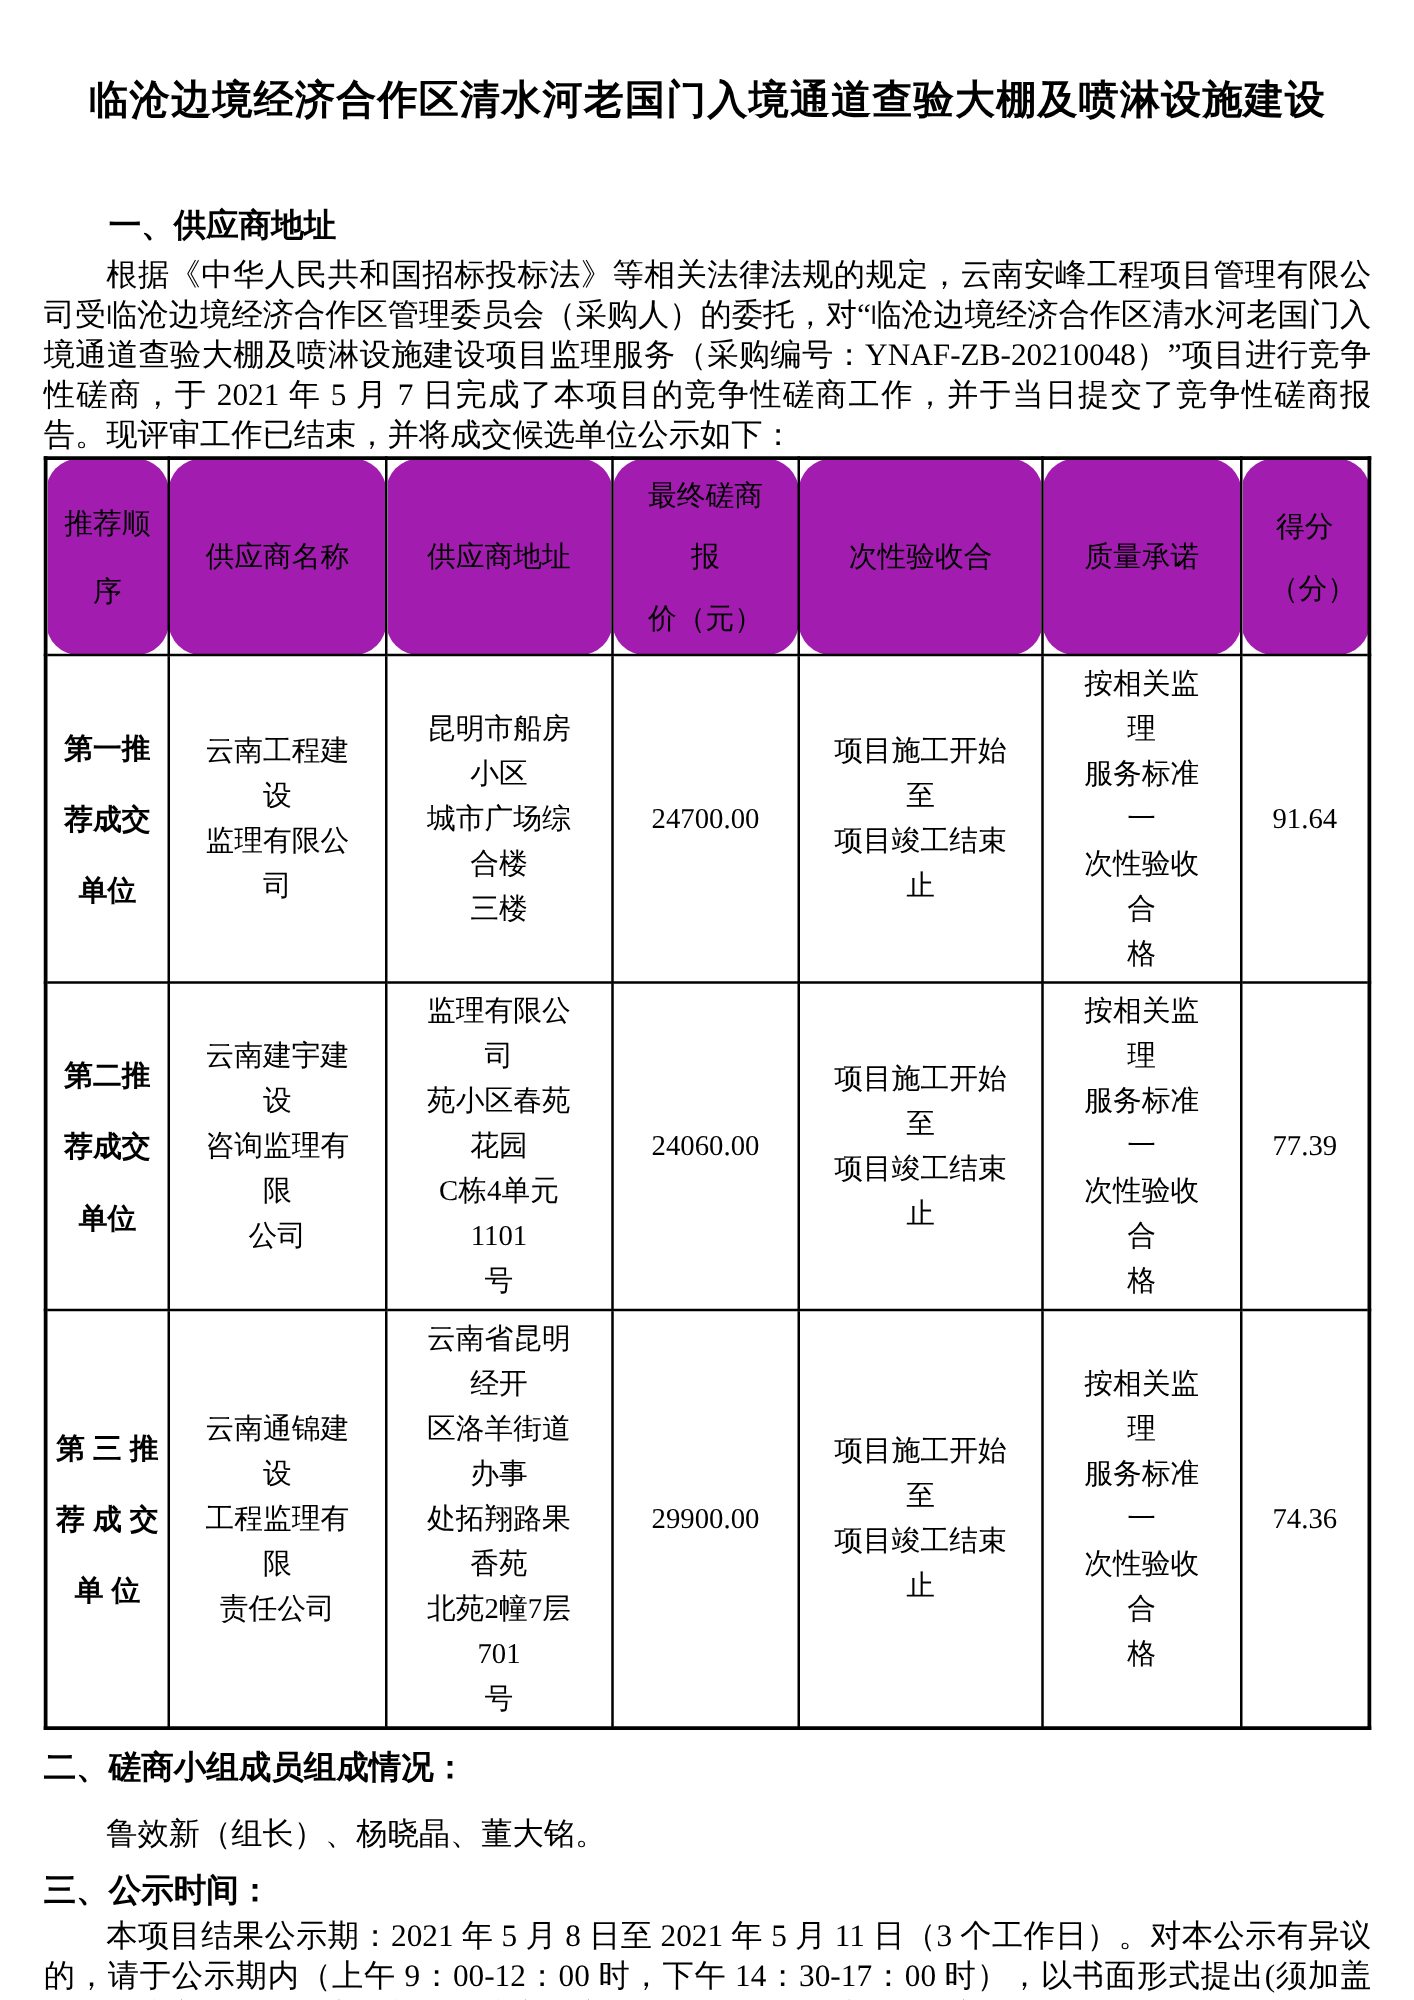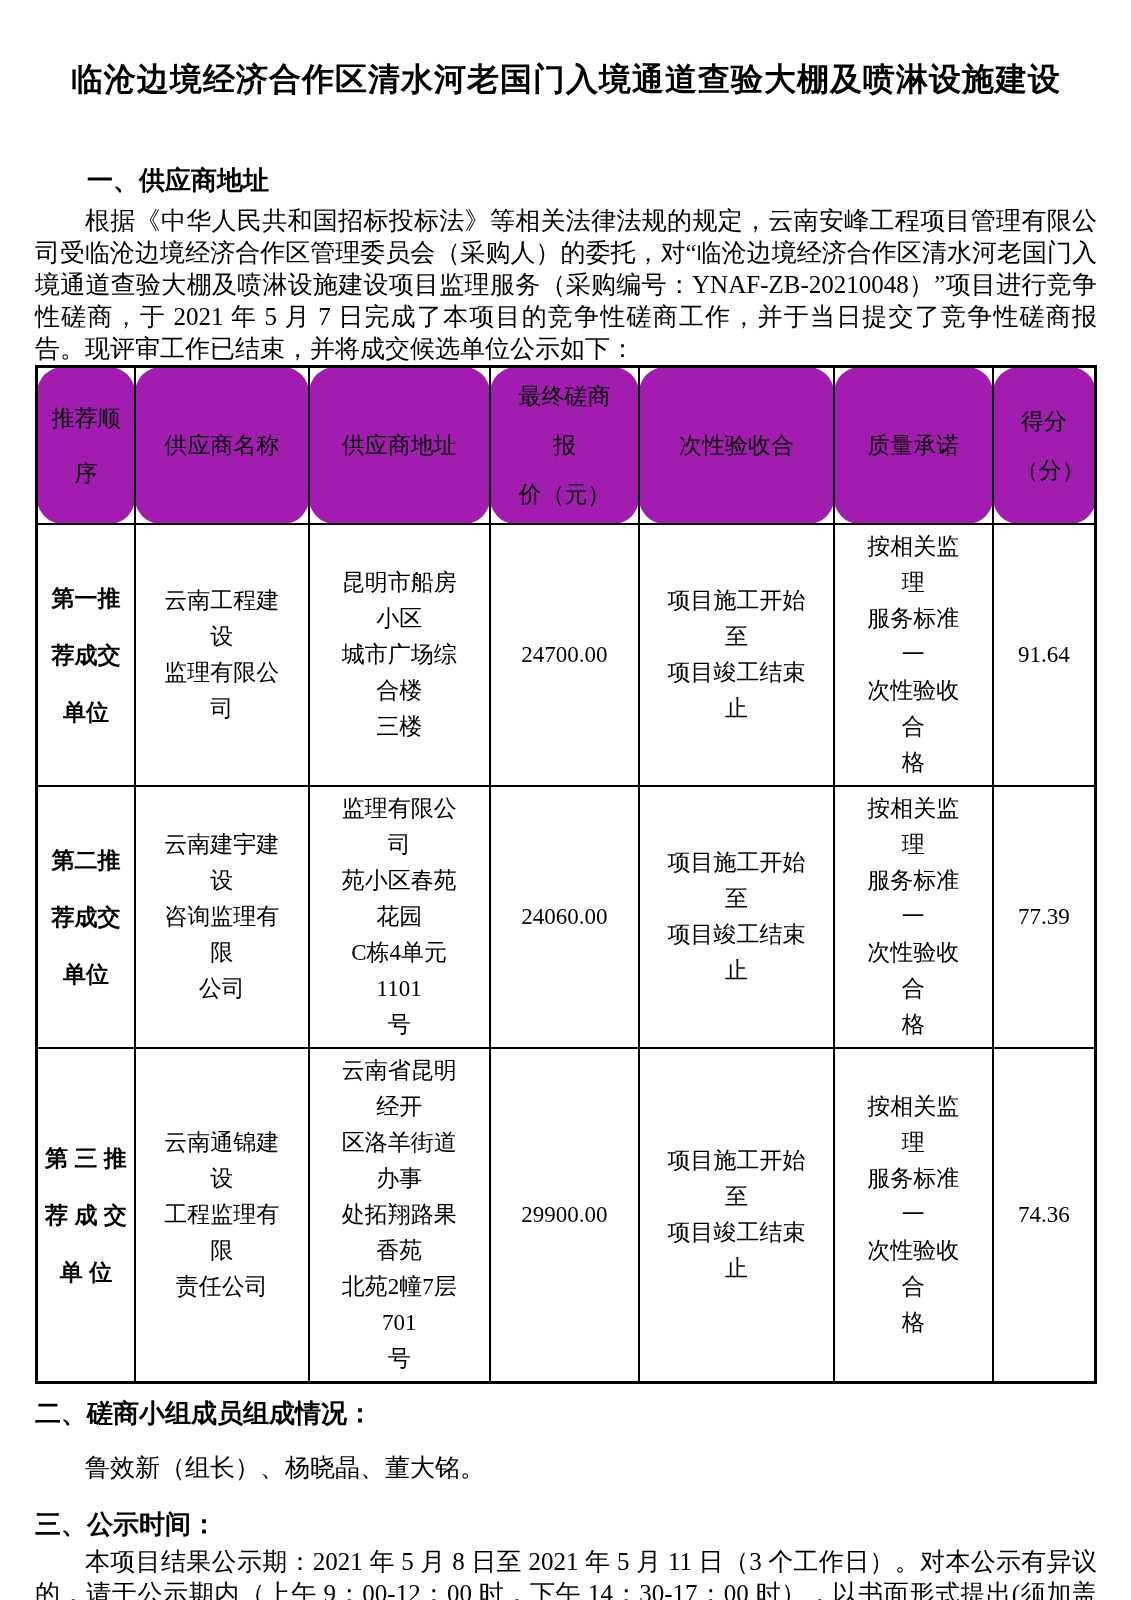--- a/index.html
+++ b/index.html
@@ -28,21 +28,21 @@
   .sec-heading {
     margin: 0;
     font-size: 26px;
     line-height: 34px;
     font-weight: bold;
     font-family: "Liberation Sans", sans-serif;
   }
   .sec-heading.indented { padding-left: 52px; }
   #sec1-heading { margin-top: 56px; }
   #sec2-heading { margin-top: 12px; }
-  #sec3-heading { margin-top: 12px; }
+  #sec3-heading { margin-top: 0; }
   .body-para {
     margin: 8px 0 0 0;
     font-size: 25px;
     line-height: 32px;
     text-align: justify;
     text-justify: inter-character;
     text-indent: 2em;
   }
   .member-para {
     margin: 10px 0 0 0;

